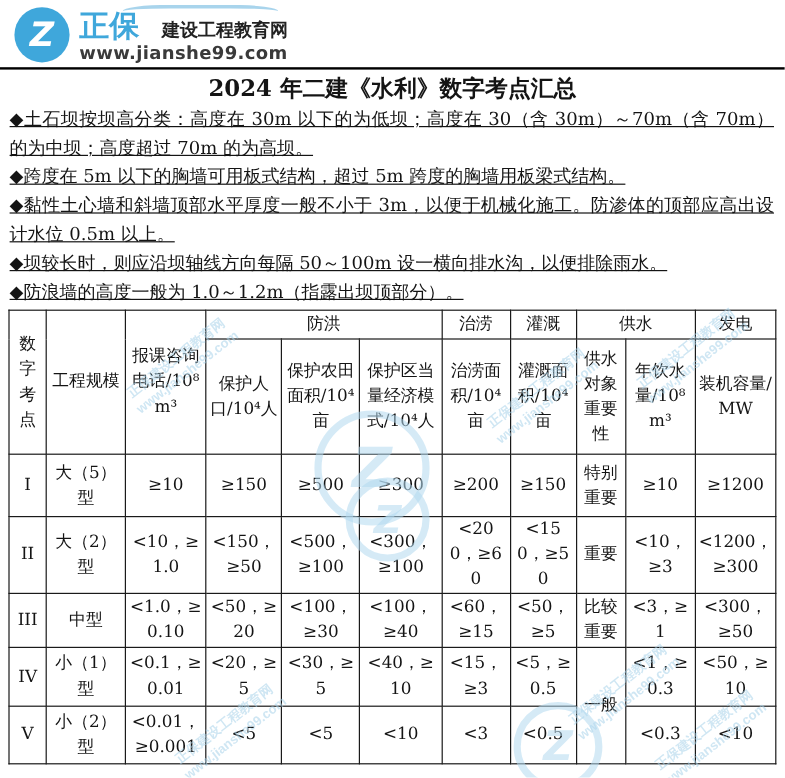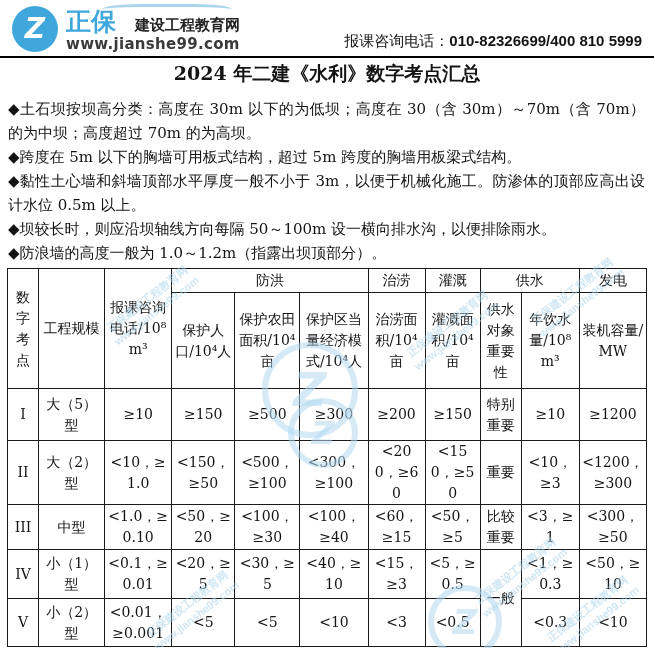--- a/index.html
+++ b/index.html
@@ -21,22 +21,22 @@
   .brand-black{font-size:15px;font-weight:bold;color:#222;
        font-family:"DejaVu Sans","Liberation Sans",sans-serif;}
   .swoosh{height:8px;width:130px;border-top:3px solid #a8d4ec;border-radius:100%/18px;
        margin-left:36px;margin-bottom:-6px;}
   .website{font-size:15px;font-weight:bold;color:#3a3a3a;letter-spacing:.3px;
        font-family:"DejaVu Sans","Liberation Sans",sans-serif;margin-top:2px;}
   .hotline{font-size:15px;padding-bottom:2px;white-space:nowrap;}
   .hotline-number{font-family:"Liberation Sans","DejaVu Sans",sans-serif;font-weight:bold;}
   .divider{border-top:2px solid #000;margin:3px 0 0 0;}
   
-  .title{text-align:center;font-weight:bold;font-size:19px;margin:3px 0 10px 0;}
-  .bullets{padding:0 9px 0 8px;}
+  .title{text-align:center;font-weight:bold;font-size:19px;margin:3px 0 0 0;}
+  .bullets{padding:0 9px 0 8px;text-decoration:underline;}
   .bullets p{margin:0;font-size:15px;line-height:24px;text-align:justify;}
   
   table.points{border-collapse:collapse;table-layout:fixed;width:640px;margin:3px 0 0 7px;
        position:relative;z-index:1;}
   table.points td{border:1px solid #1a1a1a;text-align:center;vertical-align:middle;
        font-size:14px;line-height:1.5;padding:0 2px;word-break:break-all;}
   td.vert{padding:0 6px;}
   tr.hr1{height:24px;} tr.hr2{height:96px;}
   tr.dr1{height:52px;} tr.dr2{height:50px;} tr.dr3{height:45px;}
   tr.dr4{height:49px;} tr.dr5{height:48px;}
@@ -55,23 +55,20 @@
   <div class="logo-wrap">
     <div class="logo-circle">Z</div>
     <div class="brand-col">
       <div class="swoosh"></div>
       <div class="brand-top">
         <span class="brand-blue">正保</span>
         <span class="brand-black">建设工程教育网</span>
       </div>
       <div class="website">www.jianshe99.com</div>
     </div>
-  </div>
-  <div class="hotline">
-    <span>报课咨询电话：</span><span class="hotline-number">010-82326699/400 810 5999</span>
   </div>
 </div>
 <div class="divider"></div>
 
 <div class="title">2024 年二建《水利》数字考点汇总</div>
 
 <div class="bullets">
   <p>◆土石坝按坝高分类：高度在 30m 以下的为低坝；高度在 30（含 30m）～70m（含 70m）的为中坝；高度超过 70m 的为高坝。</p>
   <p>◆跨度在 5m 以下的胸墙可用板式结构，超过 5m 跨度的胸墙用板梁式结构。</p>
   <p>◆黏性土心墙和斜墙顶部水平厚度一般不小于 3m，以便于机械化施工。防渗体的顶部应高出设计水位 0.5m 以上。</p>

